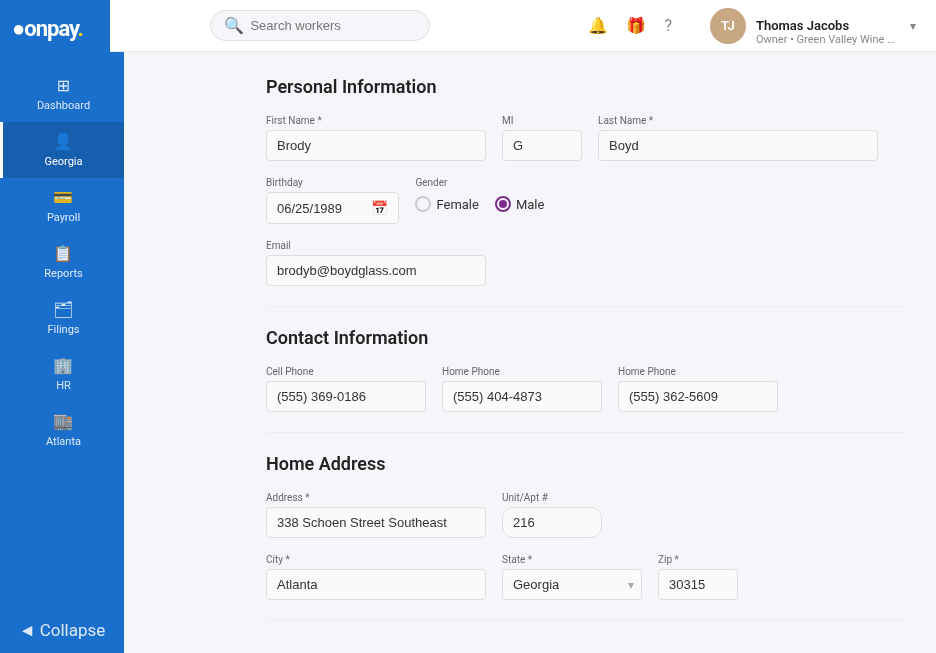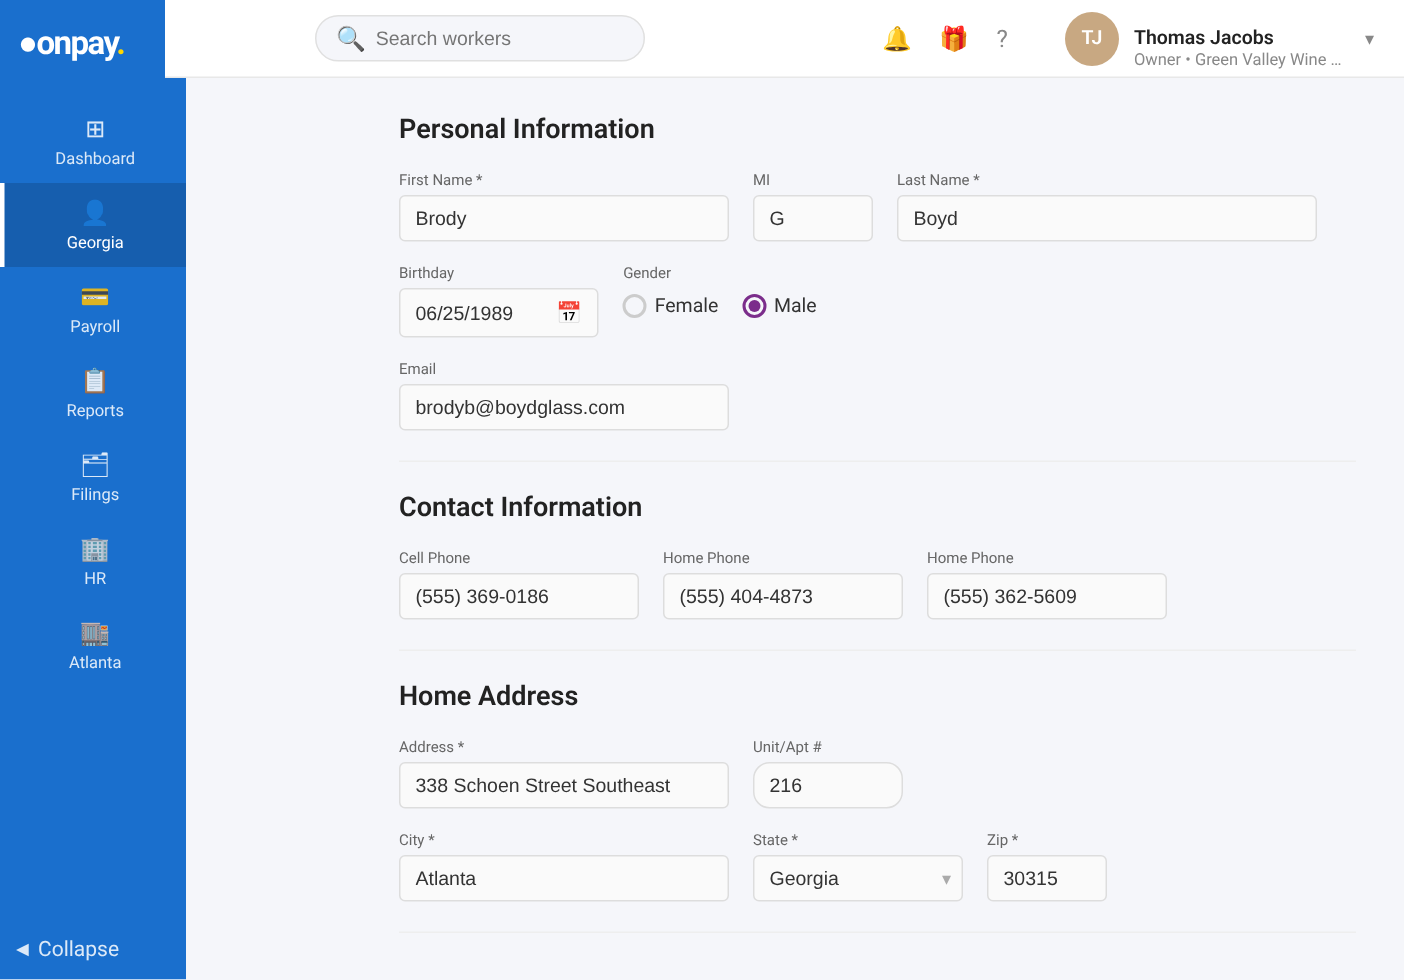--- a/index.html
+++ b/index.html
@@ -44,26 +44,26 @@
       background: rgba(0,0,0,0.15);
       color: white;
       border-left: 3px solid white;
     }
     .sidebar-icon { font-size: 16px; }
     .sidebar-spacer { flex: 1; }
     .sidebar-collapse {
       width: 100%;
       padding: 12px 8px;
       color: rgba(255,255,255,0.85);
-      font-size: 14px;
+      font-size: 17px;
       display: flex;
       align-items: center;
       gap: 4px;
       cursor: pointer;
-      justify-content: flex-start;
+      justify-content: center;
     }
 
     
     .topbar {
       position: absolute;
       left: 110px;
       right: 0;
       top: 0;
       height: 52px;
       background: white;

